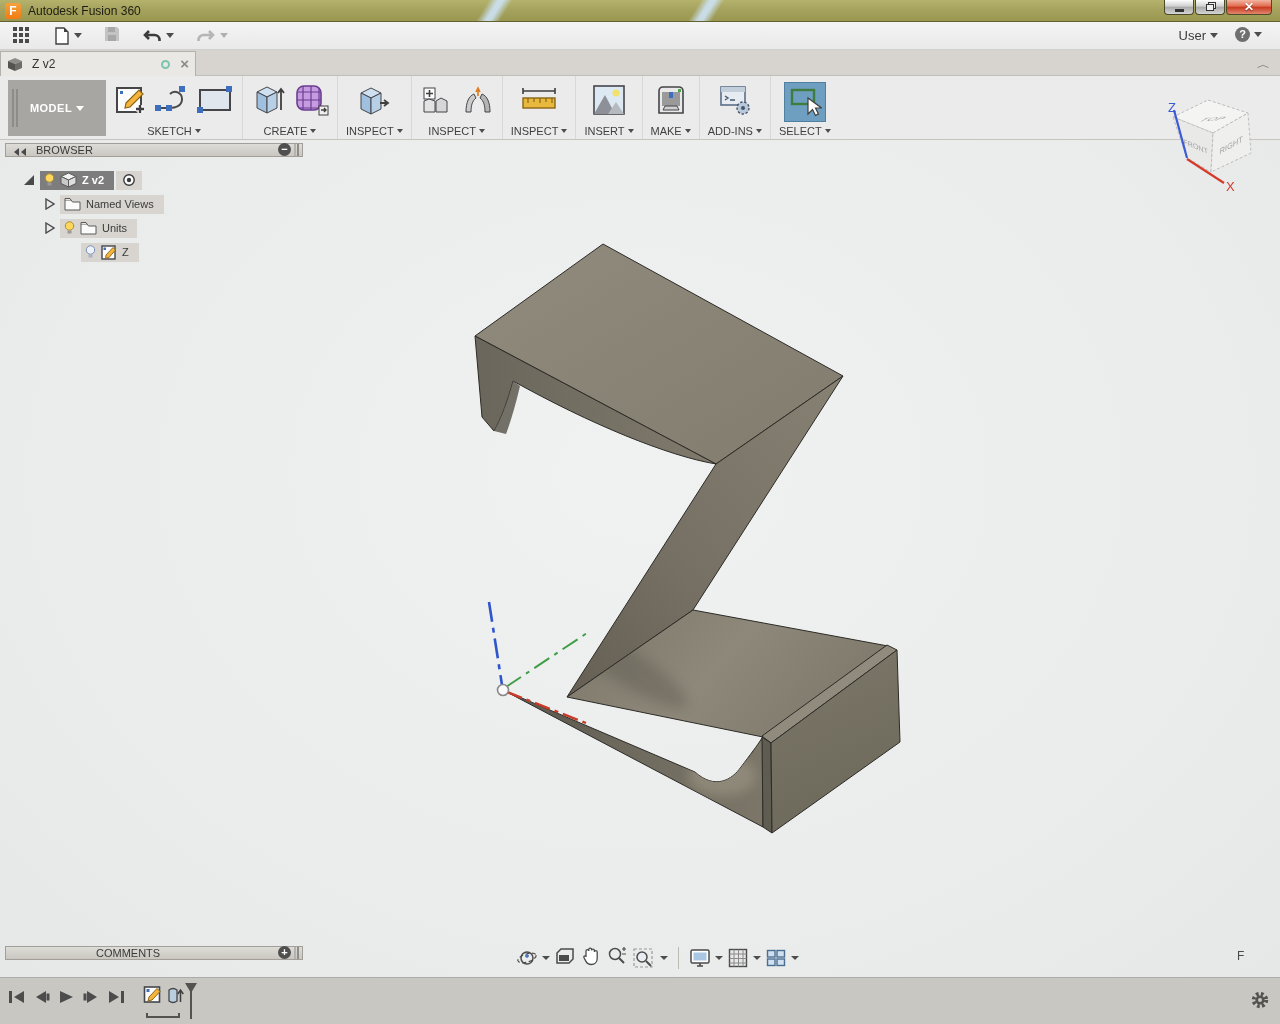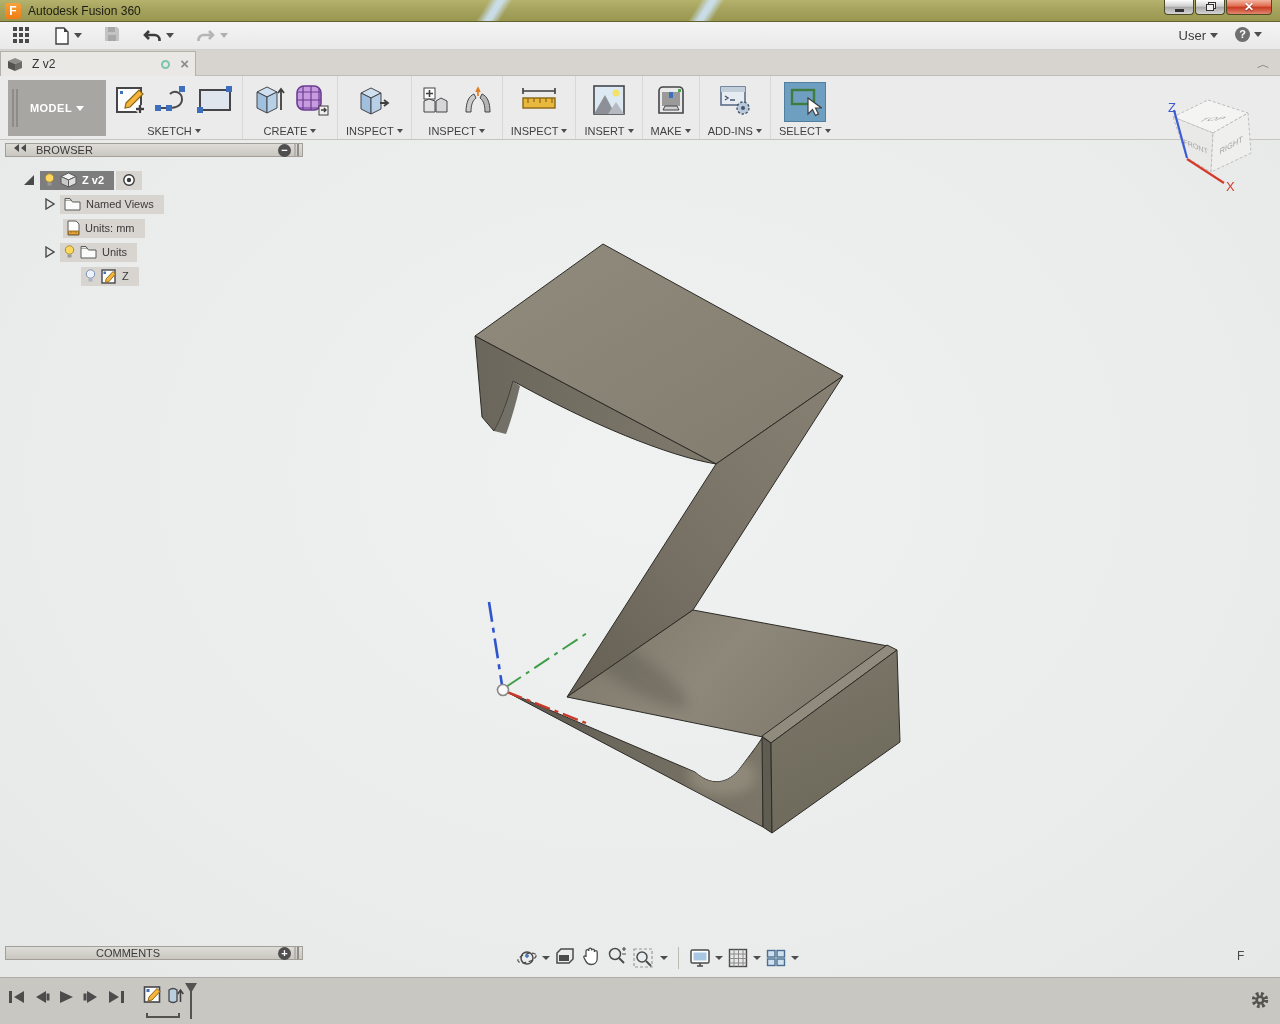--- a/index.html
+++ b/index.html
@@ -70,21 +70,21 @@
     display:flex; align-items:center; justify-content:center; }
 
   
   #canvas { position:absolute; left:0; top:140px; width:1280px; height:837px;
     background:radial-gradient(ellipse at 50% 40%, #f0f1f1 0%, #eaebeb 70%, #e6e7e7 100%); }
   #stage { position:absolute; left:0; top:0; width:1280px; height:1024px; pointer-events:none; z-index:2; }
 
   
   .panel-header { position:absolute; width:298px; height:14px;
     background:linear-gradient(#dedcd7,#cac7c1); border:1px solid #a29f9a;
-    display:flex; align-items:flex-start; font-size:11px; color:#3a3a3a; z-index:3; }
+    display:flex; align-items:flex-end; font-size:11px; color:#3a3a3a; z-index:3; }
   .dbl-arrow { display:flex; margin:0 8px 0 8px; }
   .dbl-arrow i { width:0; height:0; border-top:4px solid transparent; border-bottom:4px solid transparent;
     border-right:5px solid #4a4a4a; margin-right:2px; }
   .circle-btn { width:13px; height:13px; border-radius:50%; background:#4f4f4f; color:#fff;
     font-size:11px; line-height:12px; text-align:center; font-weight:bold; margin-left:auto; }
   .panel-grip { width:2px; height:12px; background:#8f8d89; margin:0 3px 0 6px; box-shadow:-3px 0 0 #b5b3ae; }
 
   #browser-tree { position:absolute; left:5px; top:168px; width:298px; z-index:3; font-size:11px; }
   .trow { position:relative; height:24px; display:flex; align-items:center; }
   .chip { display:flex; align-items:center; background:#d8d5d0; height:19px; padding:0 10px 0 4px; gap:5px; color:#3a3a3a; }
@@ -515,30 +515,20 @@
       </svg>
     <span class="chip">
       <svg width="17" height="14" viewBox="0 0 17 14">
           <path d="M1 3 h6 l1.5 2 H16 v8 H1 z" fill="#fbfbfb" stroke="#5a5a5a"></path>
           <path d="M1 3 v-1.5 h5 l1 1.5" fill="#e3e3e3" stroke="#5a5a5a"></path>
         </svg>
       <span>Named Views</span>
     </span>
   </div>
 
-  <div class="trow" style="padding-left:58px">
-    <span class="chip">
-      <svg width="13" height="16" viewBox="0 0 13 16">
-          <path d="M1 1 h8 l3 3 v11 h-11 z" fill="#fdfdfd" stroke="#5a5a5a"></path>
-          <rect x="1.6" y="11" width="9.8" height="3.6" fill="#e8a33c" stroke="#8a6614" stroke-width=".8"></rect>
-          <path d="M4 11 v2 M6.5 11 v1.4 M9 11 v2" stroke="#8a6614" stroke-width=".8"></path>
-        </svg>
-      <span>Units: mm</span>
-    </span>
-  </div>
 
   <div class="trow" style="padding-left:38px">
     <svg class="exp" viewBox="0 0 12 12">
         <polygon points="3,1 11,6 3,11" fill="none" stroke="#4a4a4a" stroke-width="1.4"></polygon>
       </svg>
     <span class="chip">
       <svg width="11" height="15" viewBox="0 0 11 15">
           <circle cx="5.5" cy="5" r="4.2" fill="#ffd75e" stroke="#a98c2f"></circle>
           <rect x="3.5" y="9.5" width="4" height="3" fill="#9a9a9a"></rect>
         </svg>

